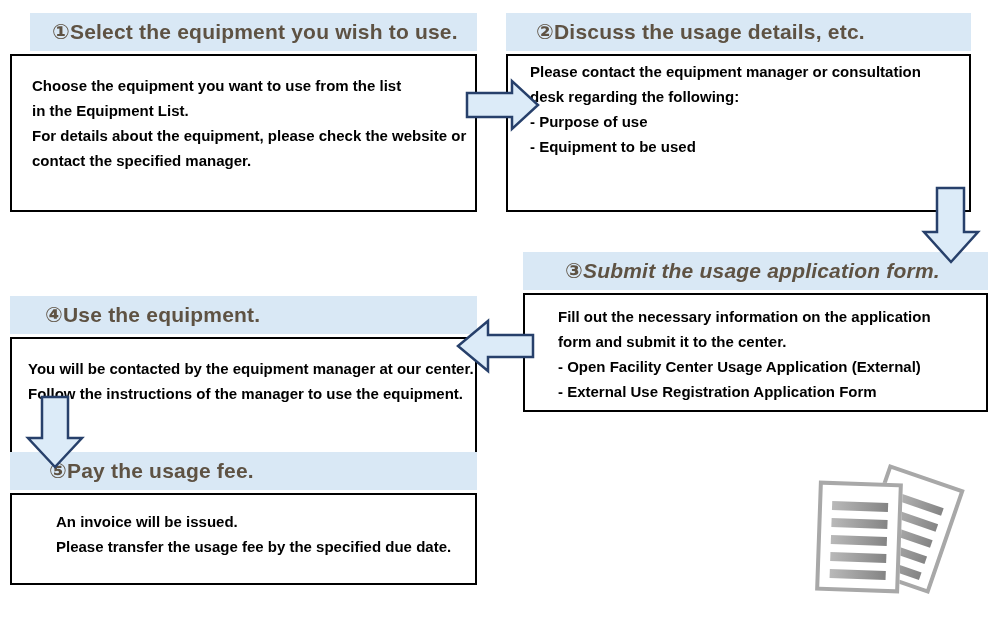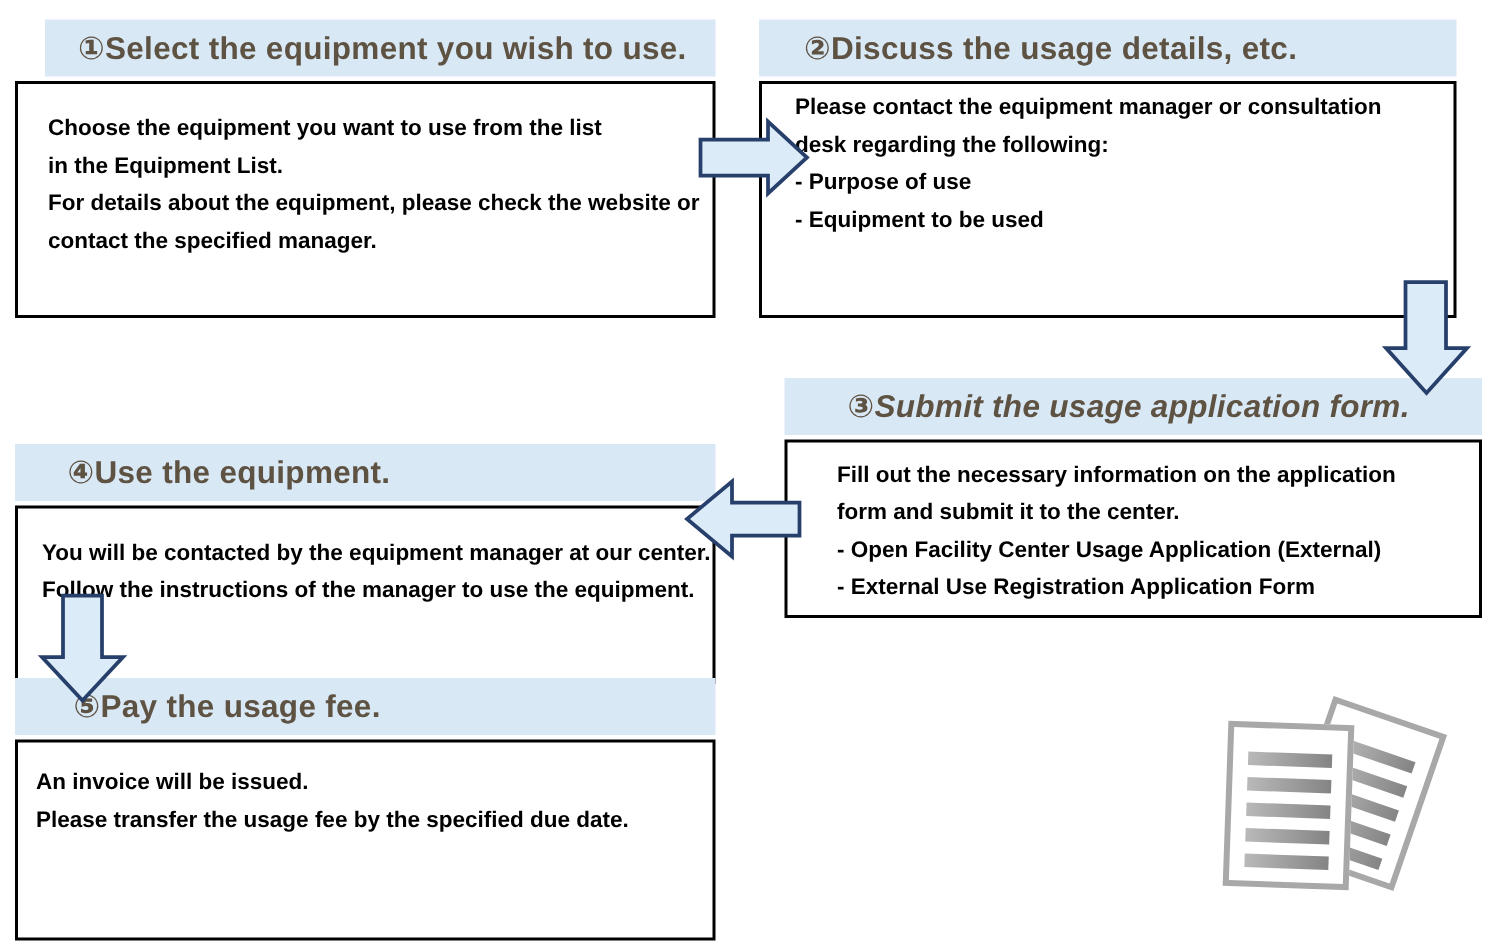--- a/index.html
+++ b/index.html
@@ -38,21 +38,21 @@
   #box2 .step-header{padding-left:30px;}
   #box2 .step-body{height:158px;padding:3px 0 0 22px;}
   #box3{left:523px;top:252px;width:465px;height:160px;}
   #box3 .step-header{padding-left:42px;font-style:italic;}
   #box3 .step-body{height:119px;padding:9px 0 0 33px;}
   #box4{left:10px;top:252px;width:467px;height:160px;margin-top:44px;}
   #box4 .step-header{padding-left:35px;}
   #box4 .step-body{height:119px;padding:17px 0 5px 16px;}
   #box5{left:10px;top:452px;width:467px;height:155px;}
   #box5 .step-header{padding-left:39px;}
-  #box5 .step-body{height:134px;padding:14px 0 0 12px;}
+  #box5 .step-body{height:92px;padding:14px 0 0 44px;}
 
   
   #arrows{position:absolute;left:0;top:0;pointer-events:none;}
   .flow-arrow{fill:#dcebf8;stroke:#27406b;stroke-width:2.5;stroke-linejoin:miter;}
 
   
   #doc-icon{position:absolute;left:805px;top:468px;width:165px;height:148px;}
   .page{
     position:absolute;background:#ffffff;
     border:4px solid #a8a8a8;box-sizing:border-box;

